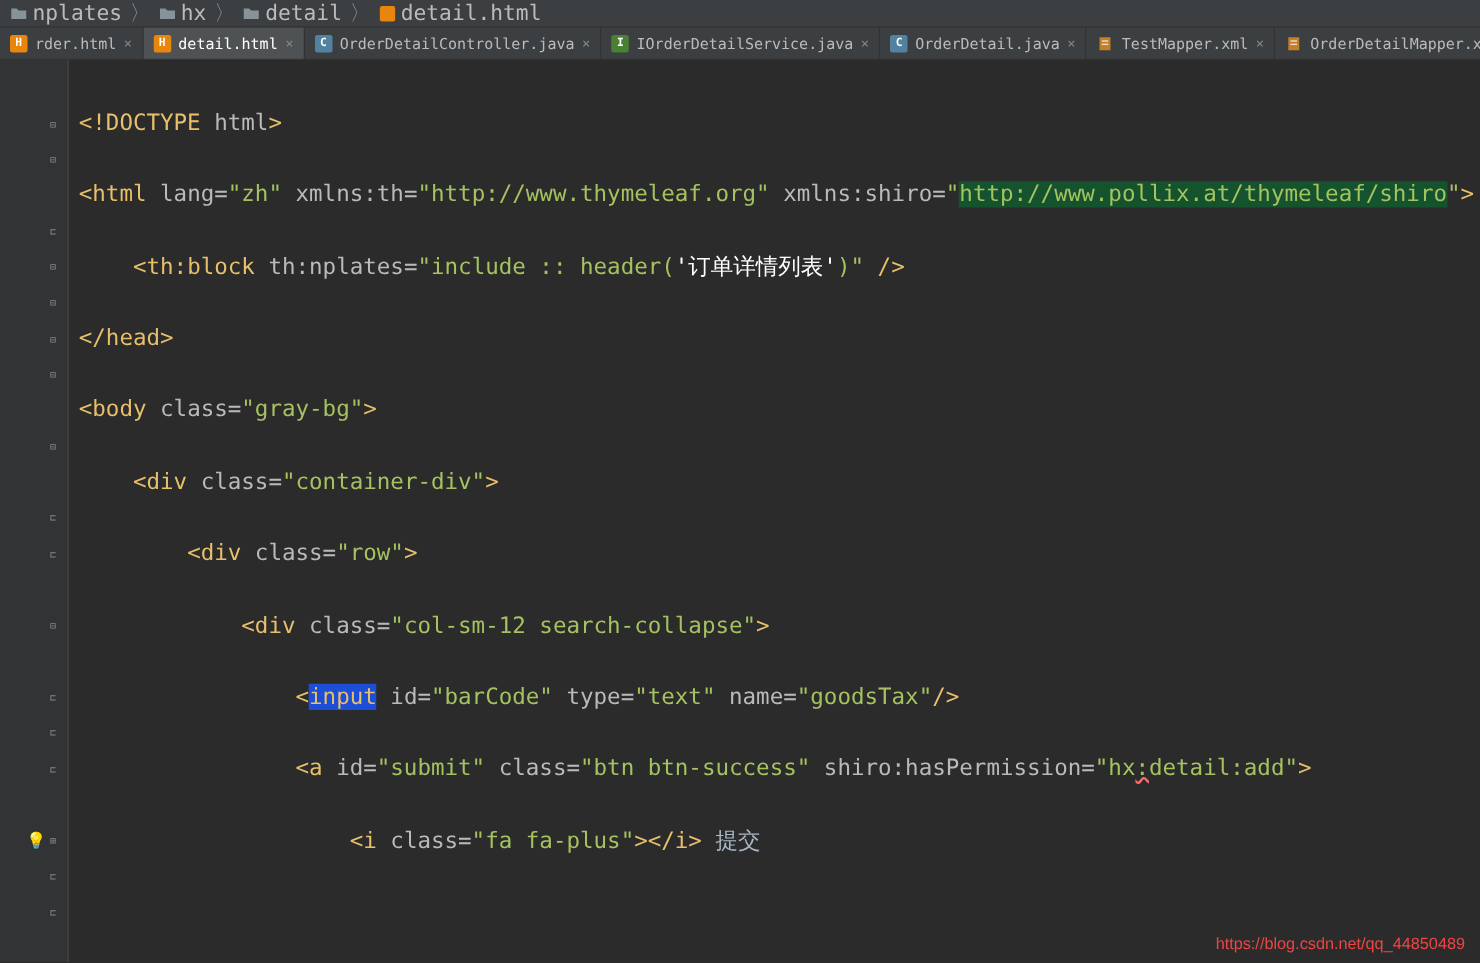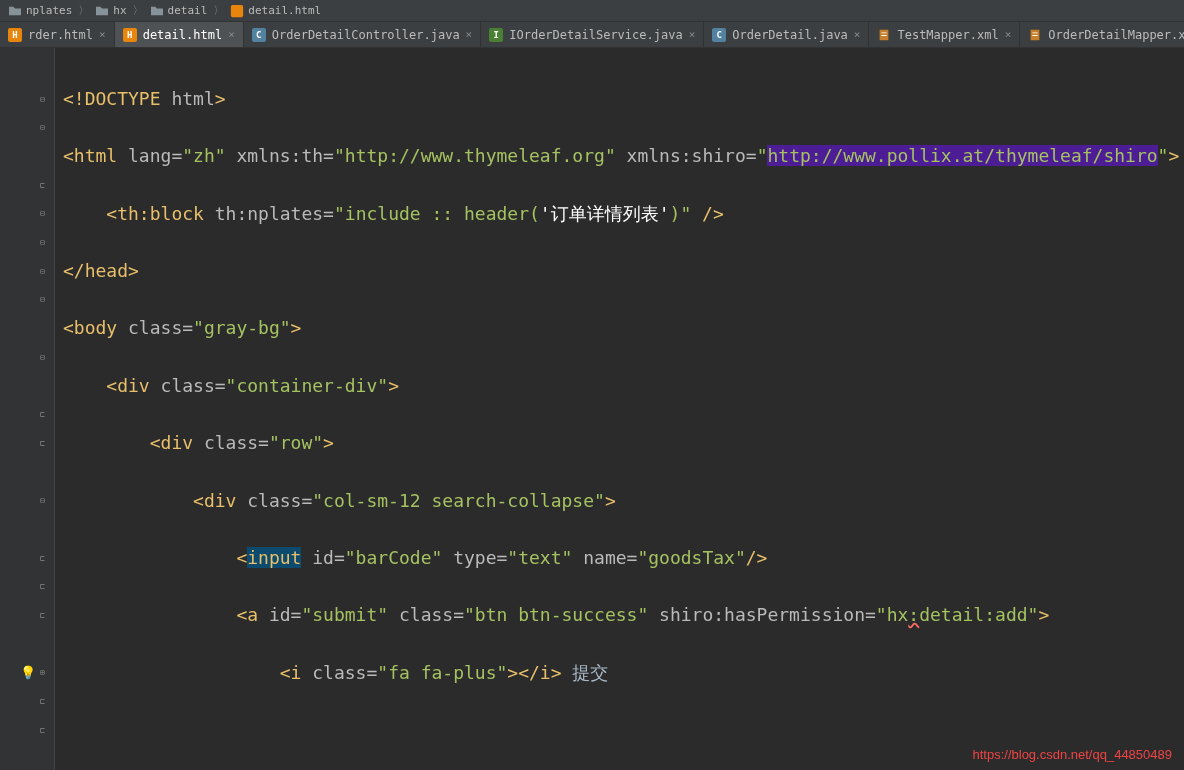--- a/index.html
+++ b/index.html
@@ -12,21 +12,21 @@
   width: 1184px;
   height: 770px;
 }
 .breadcrumb {
   background: #3c3f41;
   border-bottom: 1px solid #323232;
   height: 22px;
   display: flex;
   align-items: center;
   padding: 0 4px;
-  font-size: 11px;
+  font-size: 17px;
   color: #bbb;
 }
 .breadcrumb-item {
   display: flex;
   align-items: center;
   padding: 0 4px;
 }
 .breadcrumb-sep {
   color: #888;
   padding: 0 2px;
@@ -126,22 +126,22 @@
   padding: 8px 0 0 8px;
   font-size: 18px;
   line-height: 28.7px;
   white-space: pre;
 }
 .tag { color: #e8bf6a; }
 .attr { color: #bababa; }
 .str { color: #a5c261; }
 .strlit { color: #ffffff; }
 .txt { color: #a9b7c6; }
-.hil { background: #4c1d95; }
-.hil2 { background: #0c4a6e; }
+.hil { background: #14532d; }
+.hil2 { background: #1d4ed8; }
 .err { text-decoration: underline wavy #ff6b68; }
 .watermark {
   position: absolute;
   bottom: 8px;
   right: 12px;
   color: #ef4444;
   font-size: 13px;
   font-family: sans-serif;
 }
 </style>

